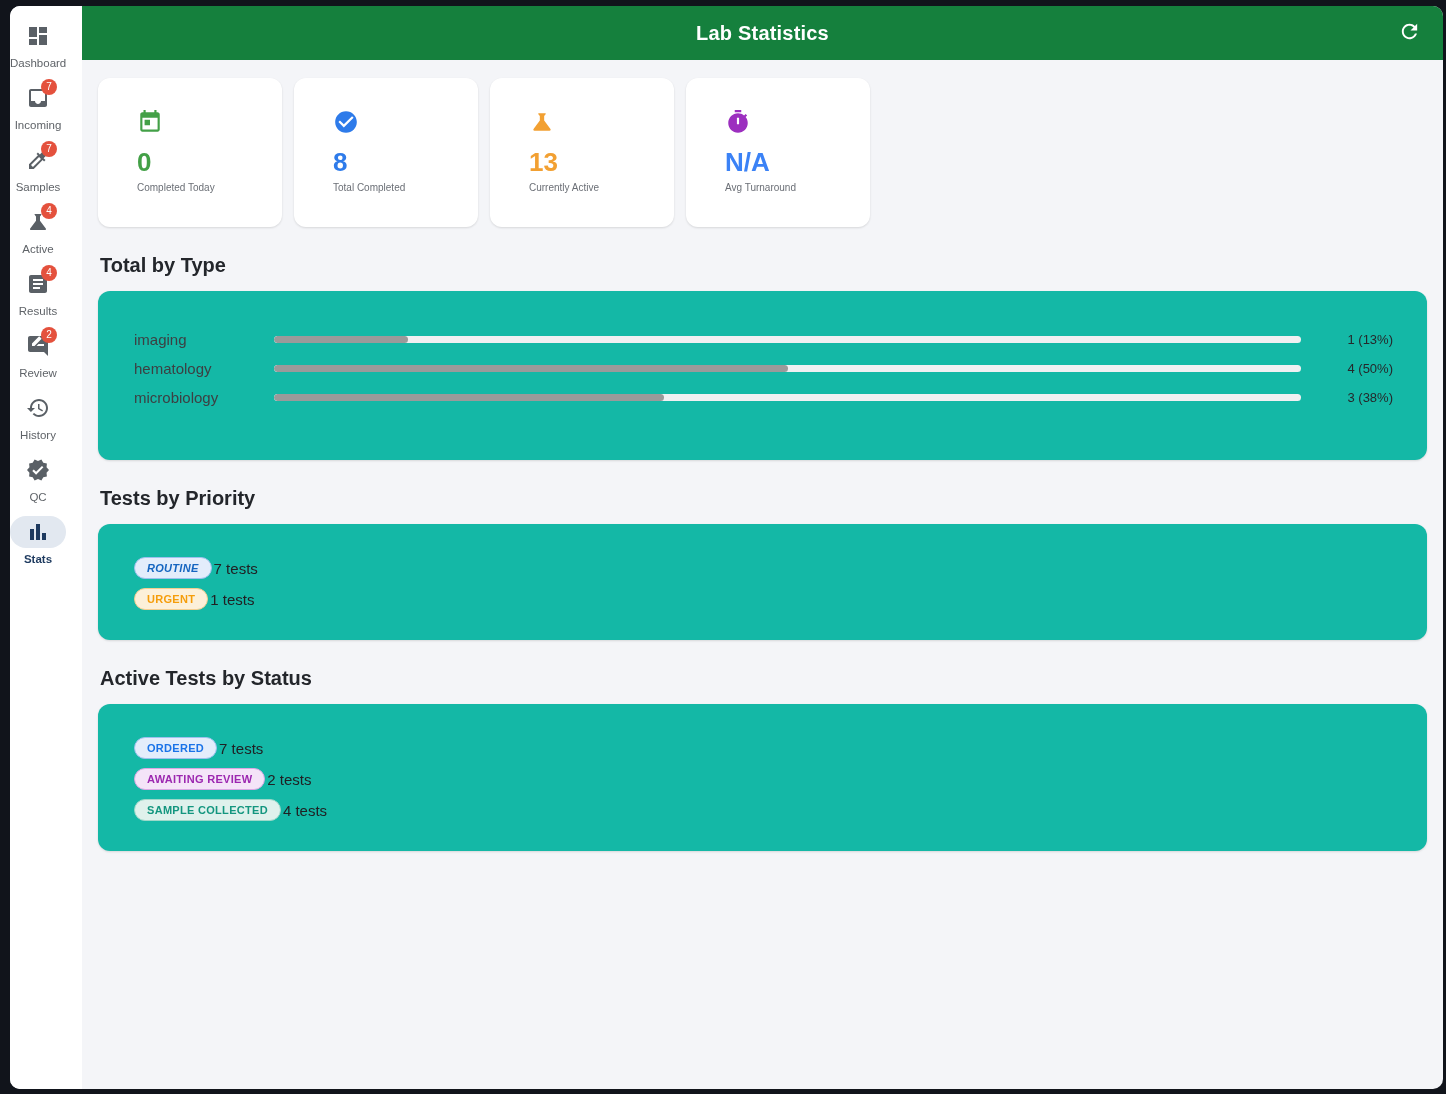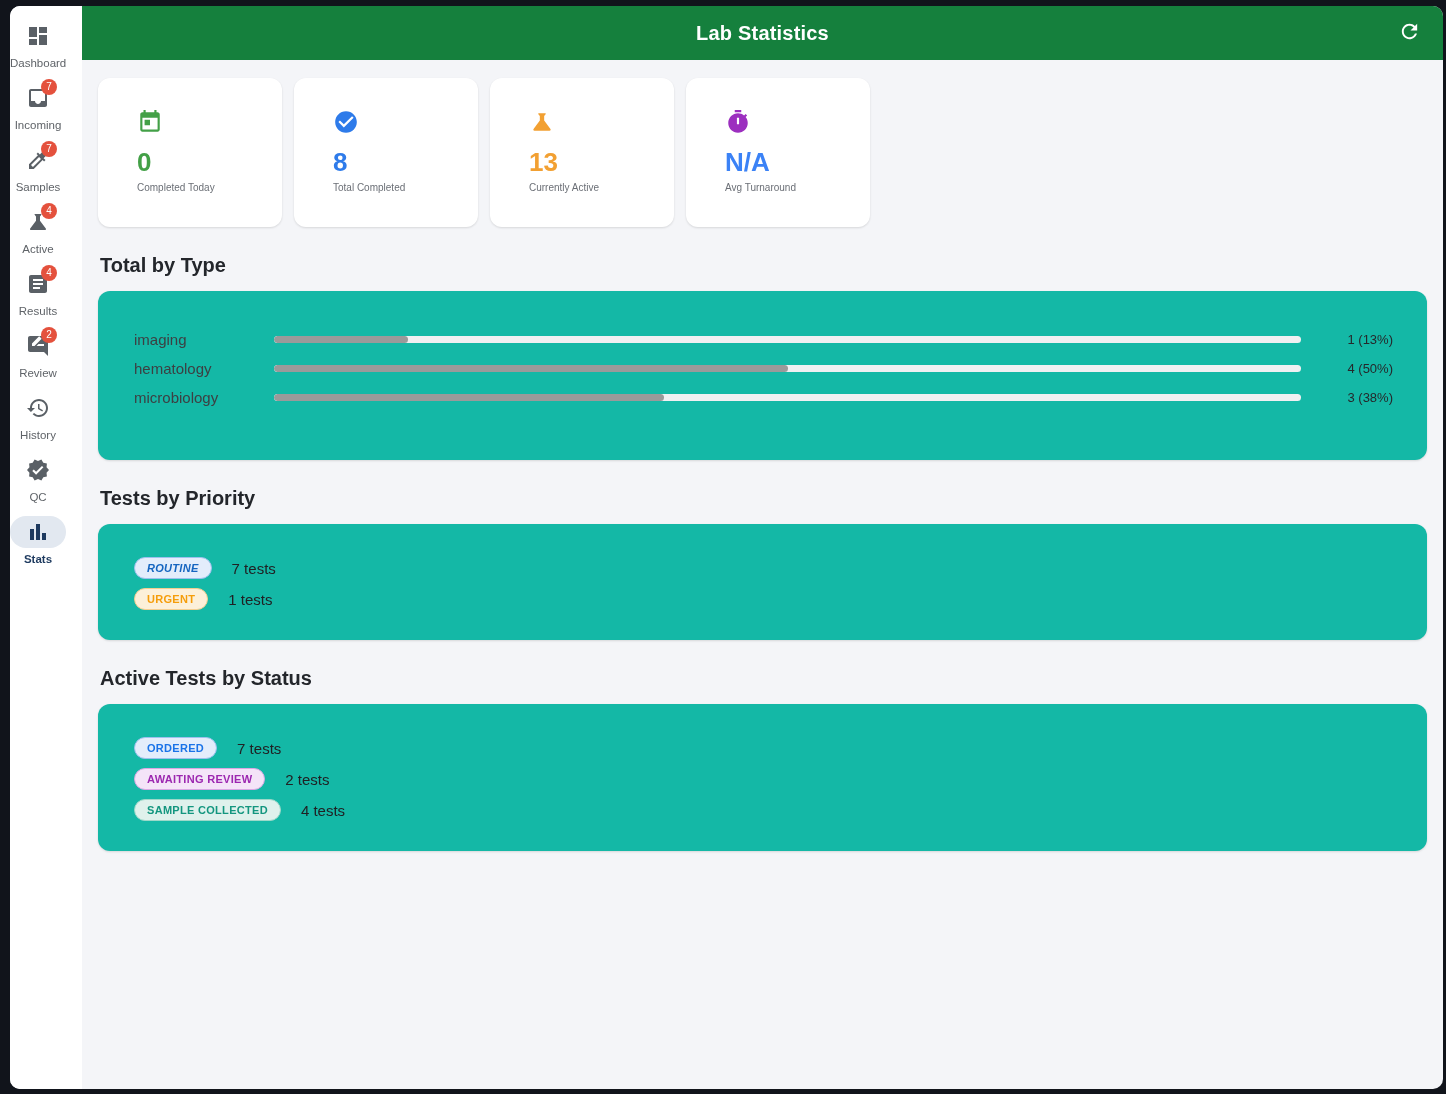--- a/index.html
+++ b/index.html
@@ -149,21 +149,21 @@
   .chip {
     display: inline-block;
     font-size: 11px;
     font-weight: 700;
     letter-spacing: 0.3px;
     padding: 4px 12px;
     border-radius: 12px;
     border: 1px solid;
     white-space: nowrap;
   }
-  .chip-count { margin-left: 20px; font-size: 15px; color: #202124; }
+  .chip-count { margin-left: 2px; font-size: 15px; color: #202124; }
 </style>
 </head>
 <body>
 
 <div class="window">
 
   <nav class="sidebar">
 
     <div class="nav-item">
       <div class="nav-icon-wrap">

